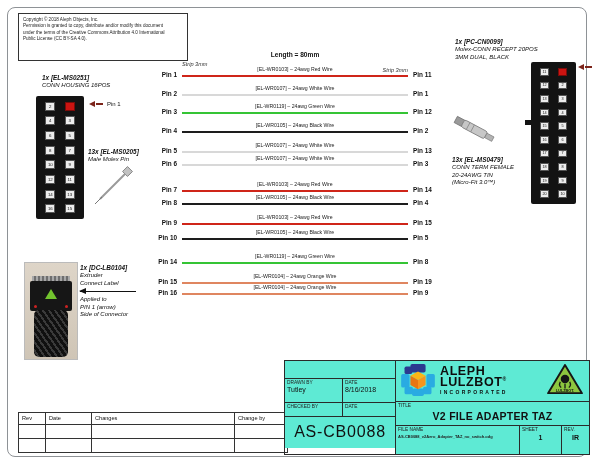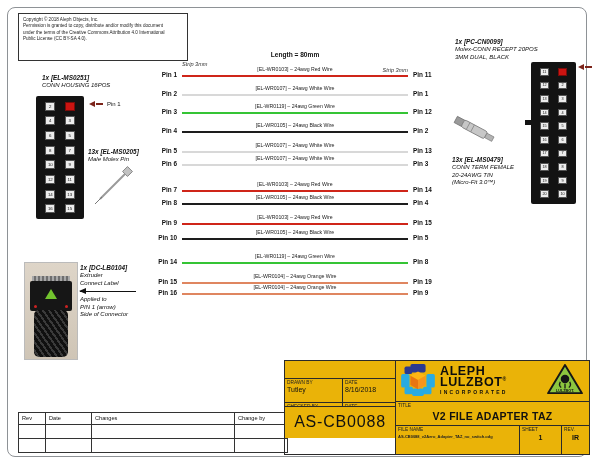--- a/index.html
+++ b/index.html
@@ -47,21 +47,21 @@
   .note-arrow{width:56px;height:0;border-top:1.5px solid #111;position:relative;margin:4px 0 4px 0;}
   .note-arrow::before{content:"";position:absolute;left:-1px;top:-4px;width:0;height:0;
                 border-right:7px solid #111;border-top:3px solid transparent;border-bottom:3px solid transparent;}
   
   #rev-table{left:18px;top:412px;width:270px;border:1px solid #333;box-sizing:border-box;display:grid;
              grid-template-columns:26px 46px 143px 53px;background:#fff;}
   .rt-cell{box-sizing:border-box;font-size:5.6px;padding:1.5px 0 0 3px;height:11px;}
   .rt-cell.row{height:14px;}
   .rt-bl{border-left:1px solid #333;} .rt-bt{border-top:1px solid #333;}
   
-  .tb-cell{position:absolute;box-sizing:border-box;background:#eab308;}
+  .tb-cell{position:absolute;box-sizing:border-box;background:#5eead4;}
   .bl{border-left:1px solid #2a2a2a;} .bt{border-top:1px solid #2a2a2a;}
   .tblock{left:284px;top:360px;width:304px;height:93px;border:1px solid #2a2a2a;box-sizing:content-box;}
   .cell-label{font-size:4.8px;color:#222;padding:1px 0 0 2px;}
   .cell-value{font-size:7px;padding:1px 0 0 2px;}
   .doc-number{font-size:16px;letter-spacing:0.8px;text-align:center;line-height:30px;color:#111;}
   .tb-title{font-size:10.5px;font-weight:bold;text-align:center;margin-top:2px;letter-spacing:0.3px;}
   .file-name{font-size:4px;font-weight:bold;padding:2px 0 0 2px;color:#222;white-space:nowrap;overflow:hidden;}
   .center-val{text-align:center;font-weight:bold;font-size:7px;margin-top:2px;}
   
   .logos{display:flex;align-items:center;gap:5px;padding:3px 4px 0 5px;}
@@ -277,21 +277,21 @@
       <div class="cell-value">8/16/2018</div>
     </div>
     <div class="tb-cell bt" style="left:0;top:41px;width:57px;height:20px;">
       <div class="cell-label">CHECKED BY</div>
       <div class="cell-value"></div>
     </div>
     <div class="tb-cell bt bl" style="left:57px;top:41px;width:53px;height:20px;">
       <div class="cell-label">DATE</div>
       <div class="cell-value"></div>
     </div>
-    <div class="tb-cell bt" style="left:0;top:45px;width:110px;height:32px;">
+    <div class="tb-cell bt" style="left:0;top:55px;width:110px;height:32px;">
       <div class="doc-number">AS-CB0088</div>
     </div>
 
     <div class="tb-cell bl" style="left:110px;top:0;width:194px;height:40px;">
       <div class="logos">
         <svg width="34" height="32" viewBox="0 0 40 38">
           <rect x="11" y="0" width="18" height="10" rx="2" fill="#2b3990"></rect>
           <rect x="4" y="3" width="9" height="9" rx="2" fill="#2b3990"></rect>
           <rect x="0" y="12" width="10" height="16" rx="2" fill="#29abe2"></rect>
           <rect x="30" y="12" width="10" height="16" rx="2" fill="#29abe2"></rect>

